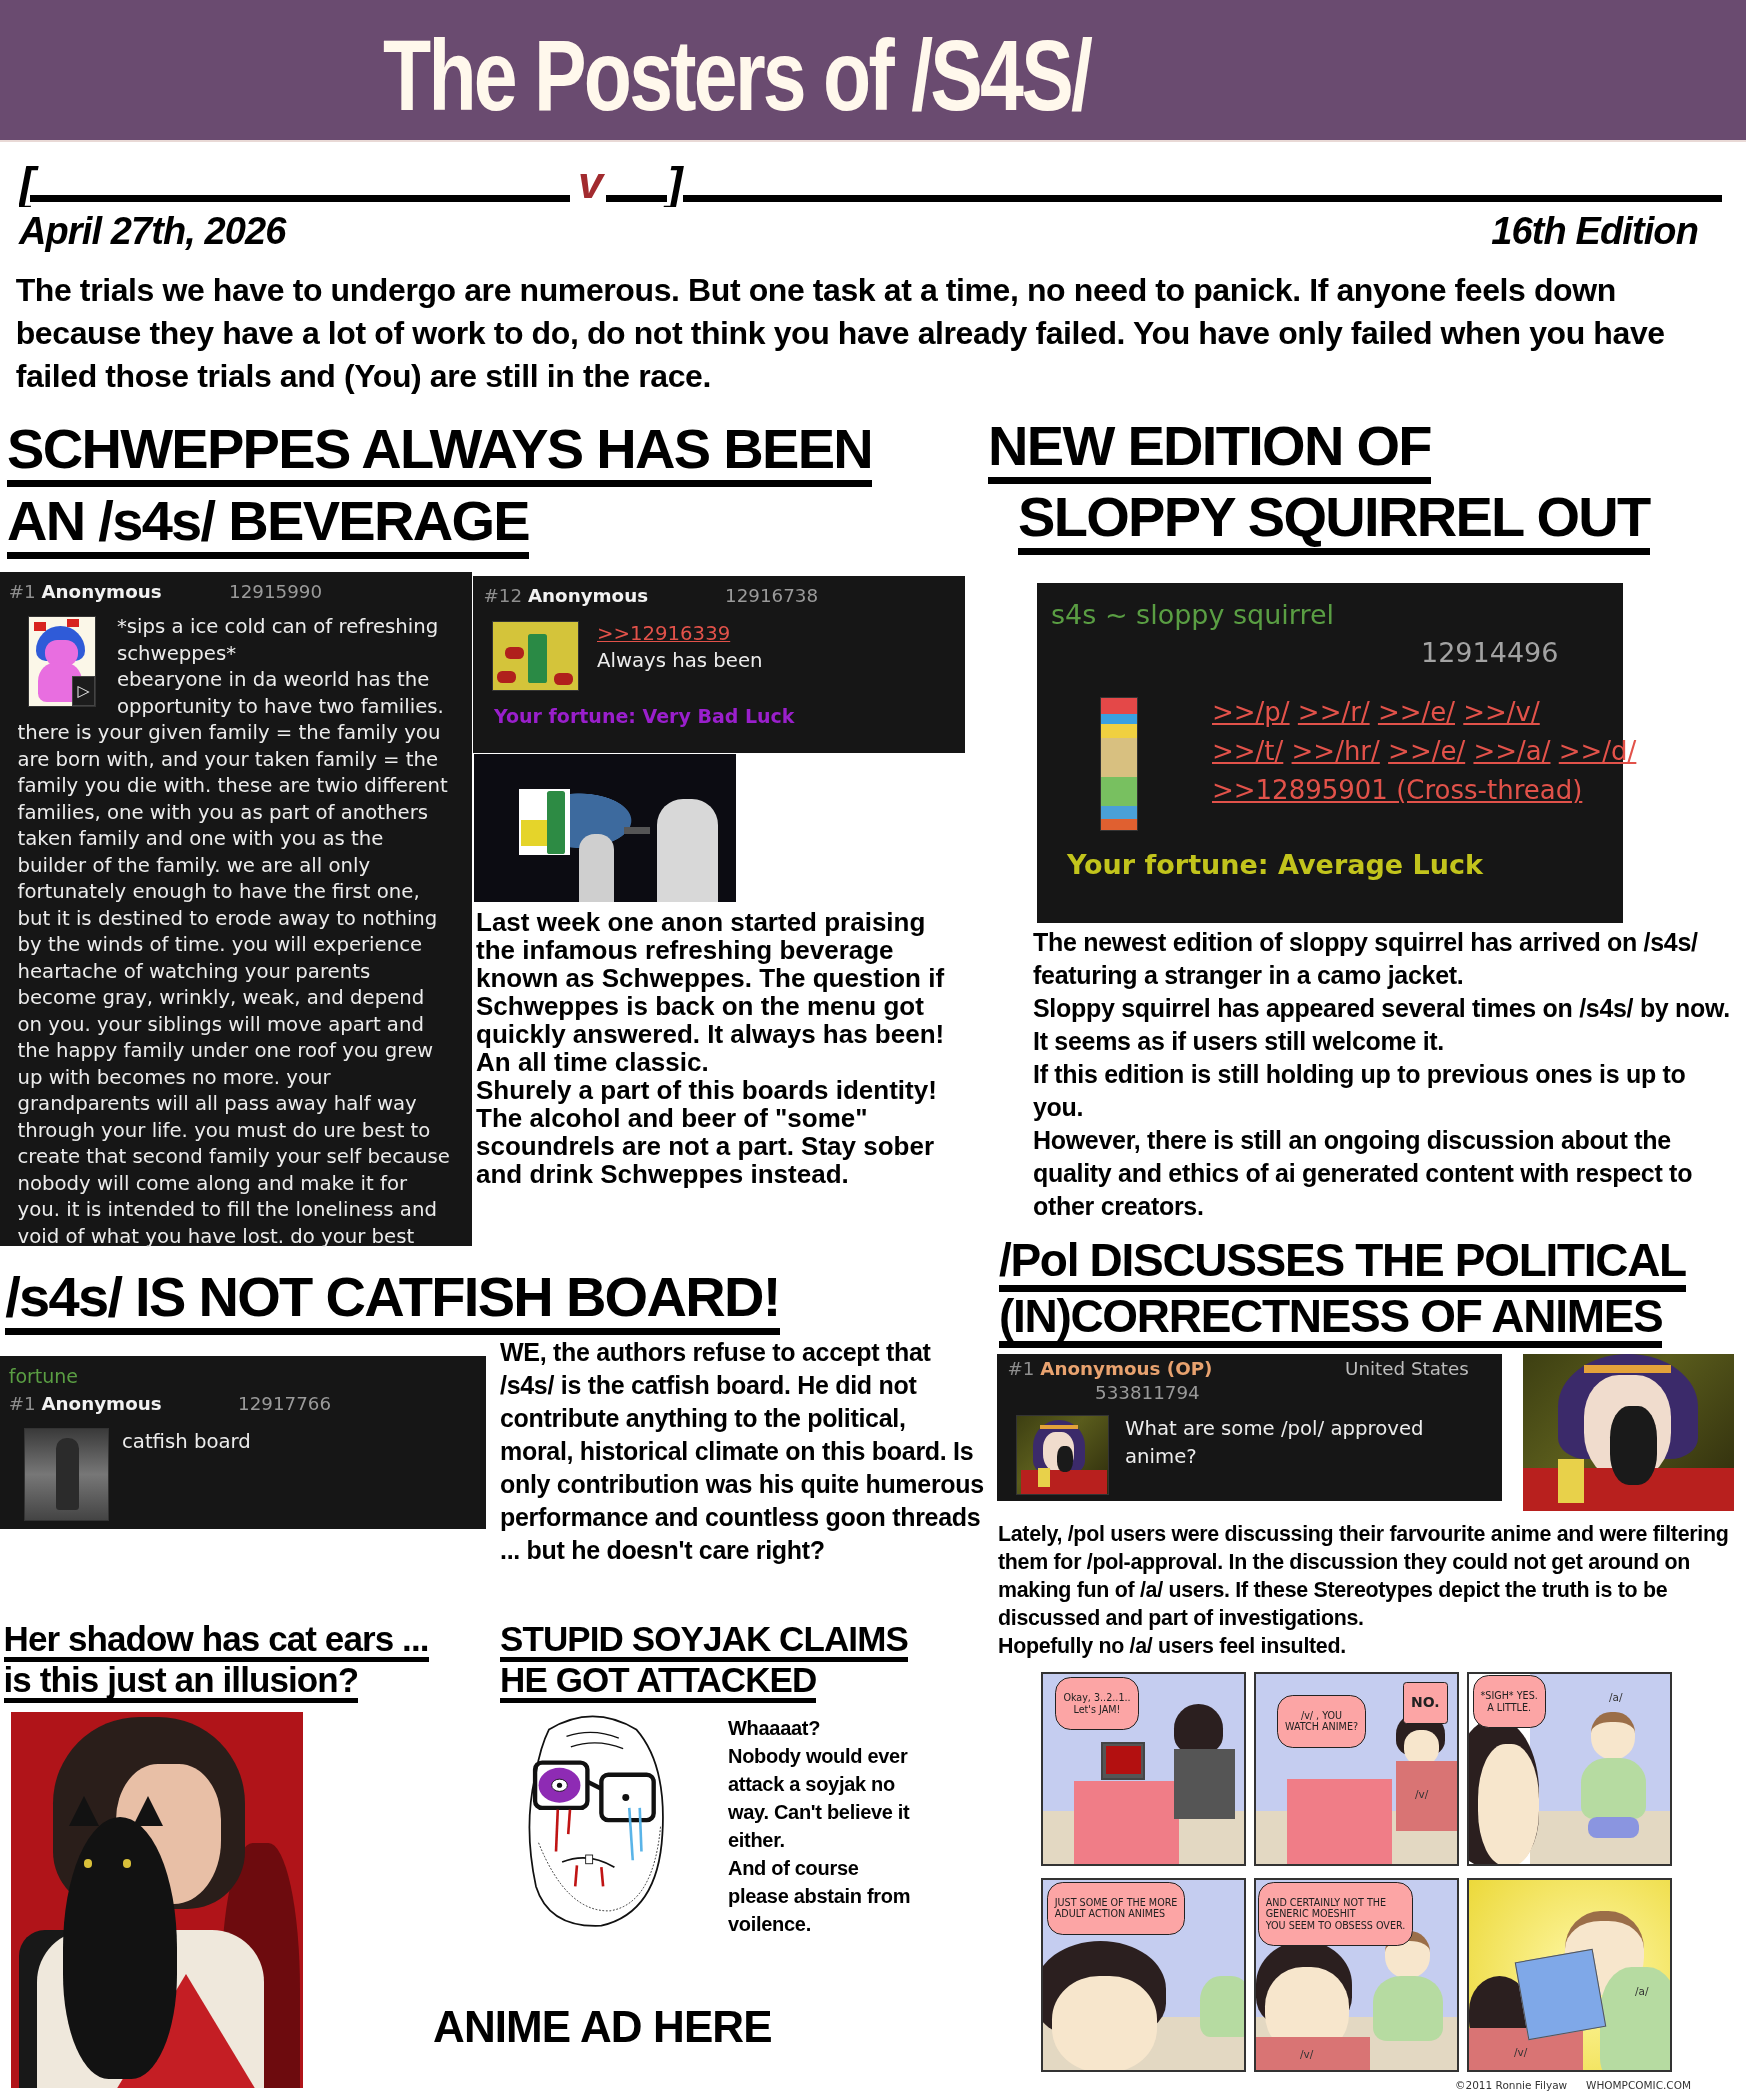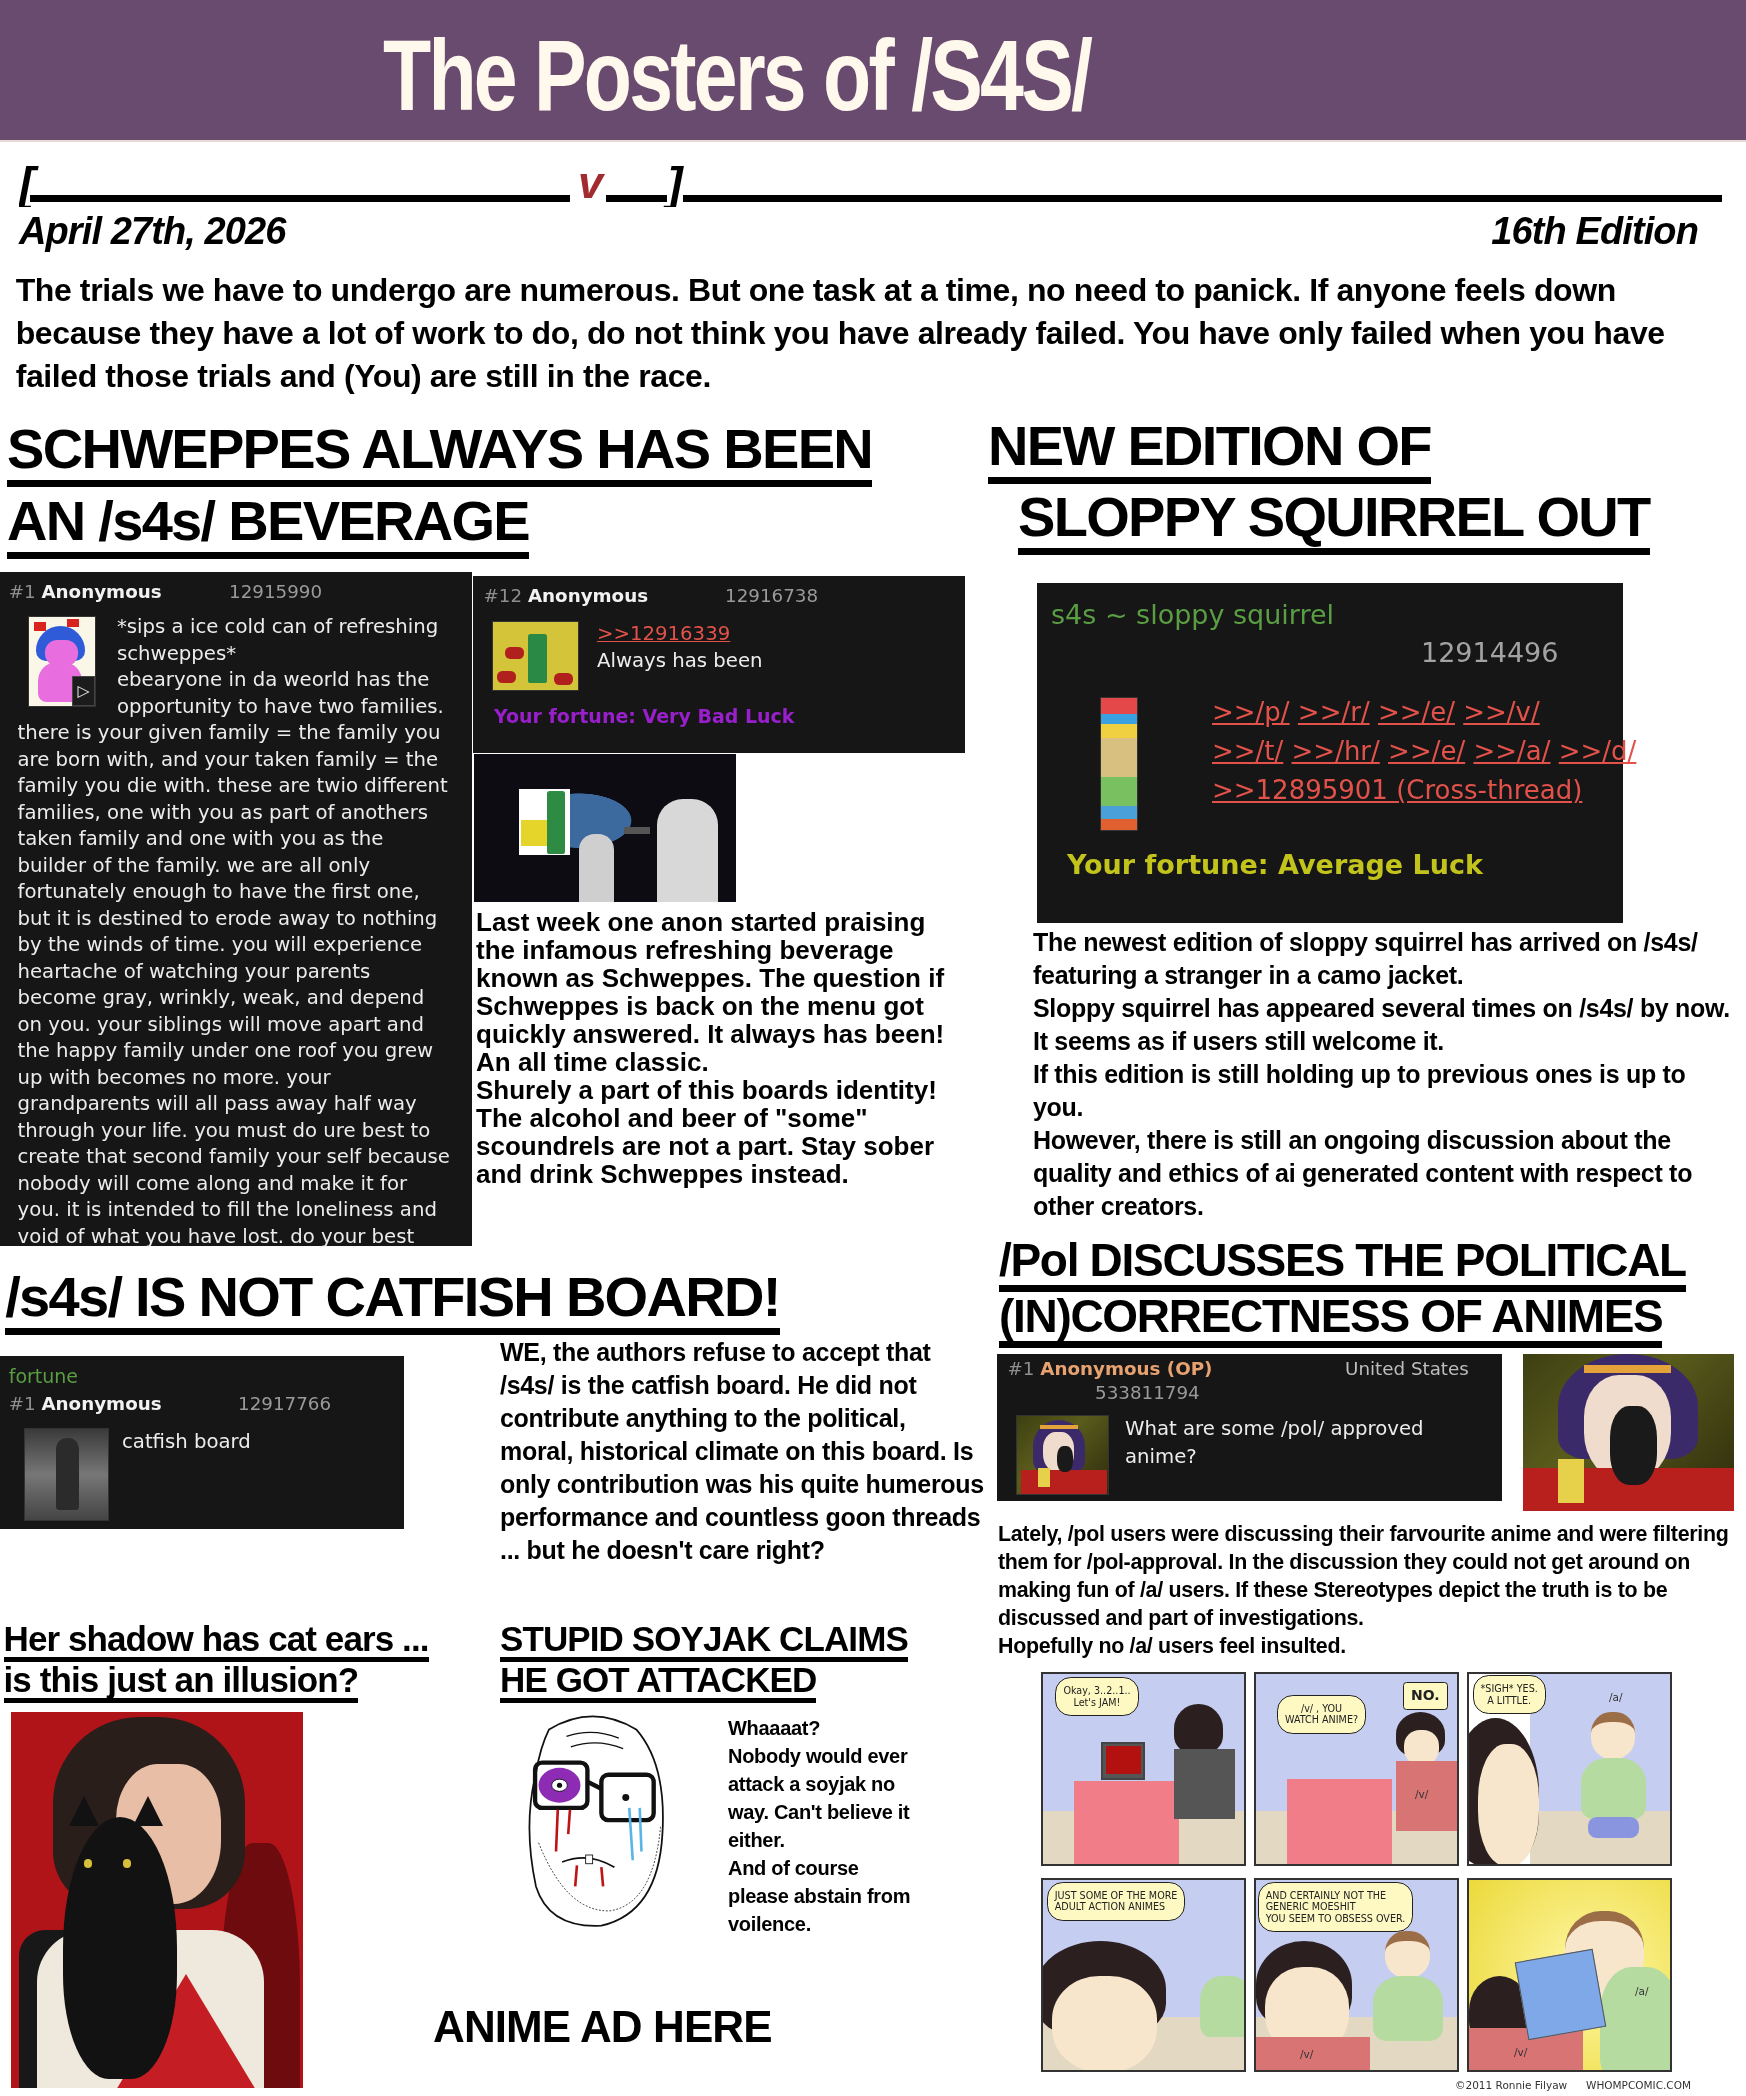--- a/index.html
+++ b/index.html
@@ -85,21 +85,21 @@
   .cat-photo .cat { position: absolute; left: 52px; top: 105px; width: 114px; height: 262px; background: #121212; border-radius: 50% 50% 40% 40%; }
   .cat-photo .cat-ear { position: absolute; width: 0; height: 0; border-left: 15.7px solid transparent; border-right: 15.7px solid transparent; border-bottom: 30px solid #121212; }
   .cat-photo .eye { position: absolute; width: 8.7px; height: 8.7px; background: #d9c03a; border-radius: 50%; }
 
   .soyjak { overflow: visible; }
 
   .comic { background: #fff; }
   .panel { position: absolute; border: 2.6px solid #333; overflow: hidden; }
   .panel .wall { position: absolute; left: 0; top: 0; right: 0; bottom: 0; background: #c5cdf0; }
   .panel .floor { position: absolute; left: 0; right: 0; bottom: 0; height: 28%; background: #e3d8c2; }
-  .panel .bubble { position: absolute; background: #fef9c3; border: 1.7px solid #222; border-radius: 15.7px; font-family: "DejaVu Sans", sans-serif; font-size: 9.6px; line-height: 11.4px; text-align: center; color: #222; padding: 7px 7px; white-space: pre-line; }
+  .panel .bubble { position: absolute; background: #fca5a5; border: 1.7px solid #222; border-radius: 15.7px; font-family: "DejaVu Sans", sans-serif; font-size: 9.6px; line-height: 11.4px; text-align: center; color: #222; padding: 14px 7px; white-space: pre-line; }
   .panel .person-hair { position: absolute; background: #2b1f1f; border-radius: 50% 50% 35% 35%; }
   .panel .person-face { position: absolute; background: #f7e6cc; border-radius: 45%; }
   .panel .shirt { position: absolute; background: #d97474; }
   .panel .desk { position: absolute; background: #f07d87; }
   .panel .nerd { position: absolute; background: #b6dba1; border-radius: 40% 40% 20% 20%; }
   .panel .nerd-head { position: absolute; background: #f7e6cc; border-radius: 45%; border-top: 10.5px solid #9b6e48; }
   .panel .label { position: absolute; font-family: "DejaVu Sans", sans-serif; font-size: 10.5px; color: #333; }
   .comic-credit { font-family: "DejaVu Sans", sans-serif; font-size: 10.5px; color: #333; white-space: nowrap; }
 </style>
 </head>
@@ -216,21 +216,21 @@
 
 <div class="abs article" style="left:1033px;top:926px;width:699px;font-size:25px;line-height:33px;white-space:pre-line;letter-spacing:-0.3px;">The newest edition of sloppy squirrel has arrived on /s4s/ featuring a stranger in a camo jacket.
 Sloppy squirrel has appeared several times on /s4s/ by now. It seems as if users still welcome it.
 If this edition is still holding up to previous ones is up to you.
 However, there is still an ongoing discussion about the quality and ethics of ai generated content with respect to other creators.</div>
 
 <div class="abs headline" style="left:5.2px;top:1262px;">
   <span>/s4s/ IS NOT CATFISH BOARD!</span>
 </div>
 
-<div class="abs post" style="left:0;top:1356px;width:404px;height:173px;">
+<div class="abs post" style="left:0;top:1356px;width:486px;height:173px;">
   <div class="abs" style="left:8.7px;top:8.7px;font-family:'DejaVu Sans',sans-serif;font-size:19px;color:#5a9e43;">fortune</div>
   <div class="abs hdr" style="left:8.7px;top:37px;">
     <span>#1</span>
     <b>Anonymous</b>
   </div>
   <div class="abs hdr postno" style="left:238px;top:37px;">12917766</div>
   <div class="thumb thumb-catfish" style="left:23.6px;top:72px;width:85px;height:93px;">
     <div class="figure" style="left:31px;"></div>
   </div>
   <div class="abs body" style="left:122px;top:73px;">catfish board</div>

